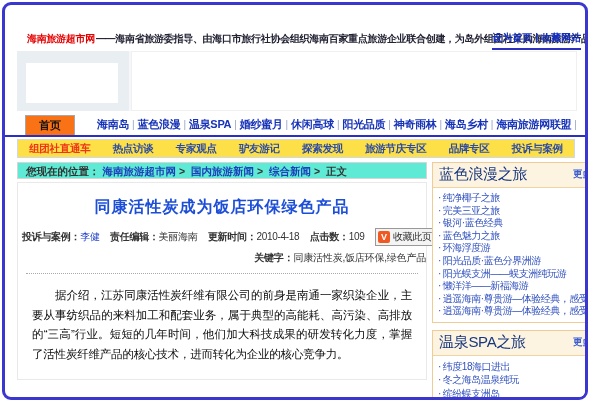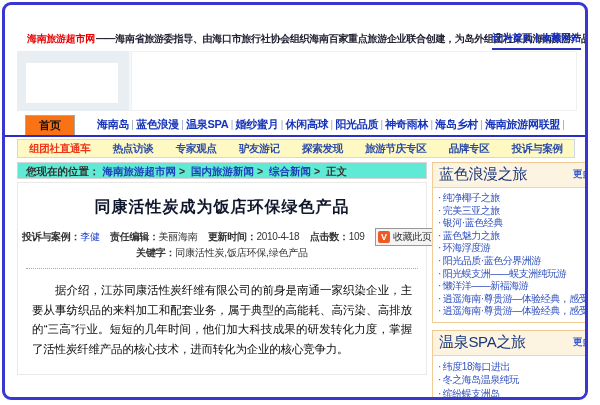--- a/index.html
+++ b/index.html
@@ -23,54 +23,54 @@
   .banner-left { width:112px; height:60px; background:#e9eef3; position:relative; }
   .banner-left-inner { position:absolute; left:9px; top:12px; width:92px; height:40px; background:#fff; }
   .banner-right { flex:1; background:#fff; border:1px solid #f0f0f0; margin-left:2px; }
 
   
   .nav { margin-top:4px; height:22px; border-bottom:2px solid #2a2ec4; display:flex; align-items:flex-end; }
   .tab-home { margin-left:20px; width:50px; height:20px; background:#f97316;
     border:1px solid #a8a8a8; border-bottom:none; text-align:center; line-height:19px;
     font-size:11px; font-weight:bold; color:#111; cursor:pointer; }
   .nav-links { flex:1; display:flex; justify-content:space-between; align-items:center;
-    padding:0 20px 3px 22px; white-space:nowrap; }
+    padding:0 8px 3px 22px; white-space:nowrap; }
   .nav-links a { font-size:11px; font-weight:bold; color:#1733b8; text-decoration:none;
     cursor:pointer; letter-spacing:-0.3px; }
   .nav-sep { color:#9aa4c8; font-size:10px; }
 
   
-  .subnav { margin:2px 10px 0 12px; height:19px; border:1px solid #cfd8e8; background:#fef9c3;
+  .subnav { margin:2px 10px 0 12px; height:19px; border:1px solid #cfd8e8; background:#fde047;
     display:flex; justify-content:space-around; align-items:center; }
   .subnav a { font-size:10.5px; font-weight:bold; color:#2c4ba6; text-decoration:none;
     cursor:pointer; letter-spacing:-0.3px; }
   .subnav a.active { color:#ef3418; }
 
   
   .main { margin:4px 10px 0 12px; display:flex; gap:5px; align-items:flex-start; }
   .left-col { width:410px; }
   .breadcrumb { height:17px; border:1px solid #d5d5d5; background:#5eead4; padding:0 8px;
     font-size:10.5px; font-weight:bold; line-height:16px; color:#333; white-space:nowrap; overflow:hidden; }
   .breadcrumb a { color:#1d3fbb; text-decoration:none; cursor:pointer; }
   .bc-sep { color:#333; margin:0 3px; }
   .article { margin-top:3px; border:1px solid #e9e9e9; background:#fff; padding-top:8px; }
-  .title { text-align:center; color:#0f172a; font-size:16px; font-weight:bold;
+  .title { text-align:center; color:#1d4ed8; font-size:16px; font-weight:bold;
     letter-spacing:1px; margin:6px 0 10px; }
   .meta { text-align:center; font-size:10px; color:#333; white-space:nowrap;
     letter-spacing:-0.3px; }
   .meta .lbl { font-weight:bold; }
   .meta .author { color:#2244cc; }
   .meta > span { margin:0 4px; }
   .fav-btn { display:inline-flex; align-items:center; gap:3px; border:1px solid #999;
     background:#f4f4f4; padding:1px 5px 1px 2px; font-size:10px; color:#333; cursor:pointer;
     vertical-align:middle; }
   .fav-icon { display:inline-block; width:12px; height:12px; background:#f05a22;
     color:#fff; font-size:9px; font-weight:bold; text-align:center; line-height:12px;
     border-radius:2px; }
-  .keywords { text-align:center; font-size:10px; color:#333; letter-spacing:-0.2px; }
+  .keywords { text-align:right; font-size:10px; color:#333; margin-top:5px; letter-spacing:-0.2px; }
   .keywords .lbl { font-weight:bold; }
   .divider { border-bottom:1px dotted #aaa; margin:8px 8px 0; }
   .body-text { padding:12px 14px 6px; font-size:11.5px; line-height:19.5px; color:#0a0a0a;
     text-align:justify; letter-spacing:-0.2px; }
   .body-text p { text-indent:2em; margin-bottom:9px; }
 
   
   .right-col { flex:1; }
   .side-box { border:1px solid #f0cb96; background:#fff; margin-bottom:7px; }
   .side-head { background:#fdf3e1; border-bottom:1px solid #f2d4a2; padding:2px 6px 3px;

